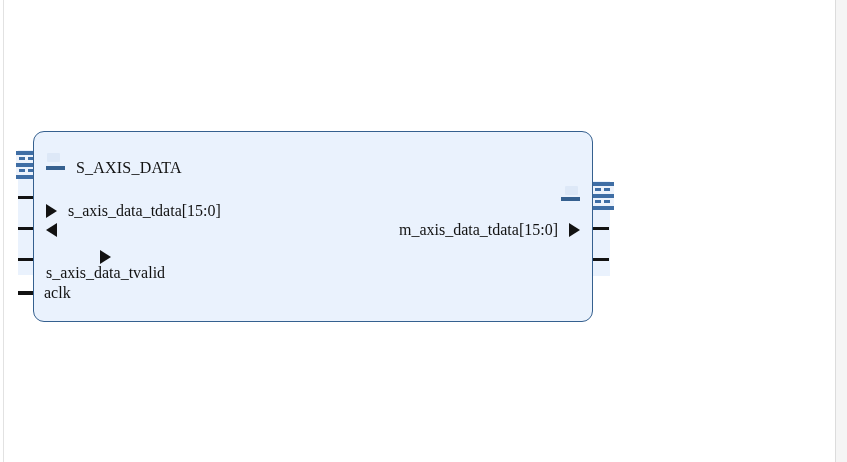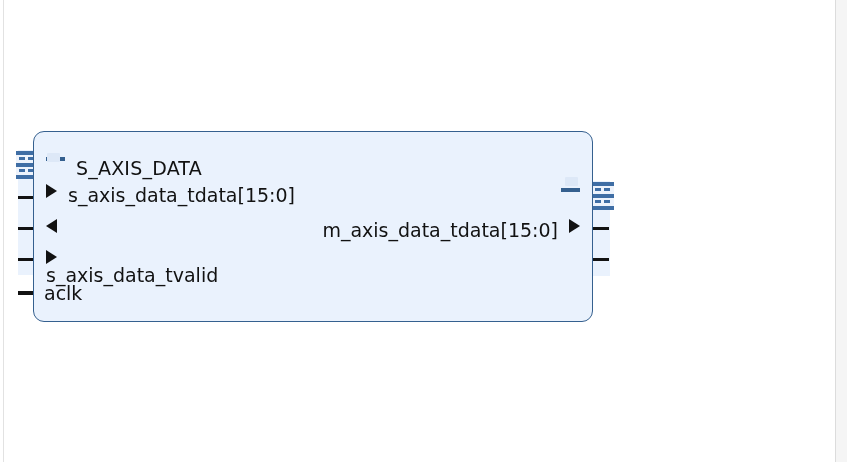--- a/index.html
+++ b/index.html
@@ -52,24 +52,26 @@
 
   
   .stub{position:absolute;height:3px;background:#121212;}
   .stub-l{left:18px;width:17px;}
   .stub-r{left:592px;width:17px;}
 
   
   .row{
     position:absolute;
     display:flex;
+    align-items:center;
     height:22px;
-    font-size:19px;
+    font-size:16px;
     color:#121212;
     white-space:nowrap;
+    font-family:Liberation Serif, serif;
   }
   .row.left{left:12px;}
   .row.right{right:12px;justify-content:flex-end;}
 
   .tri{
     width:0;height:0;
     border-top:7px solid transparent;
     border-bottom:7px solid transparent;
     flex:0 0 auto;
   }
@@ -135,21 +137,21 @@
 
   <div id="block">
 
     <div class="row left" style="top:25px;">
       <span class="iface-ghost" style="left:1px;top:-4px;"></span>
       <span class="iface-dash"></span>
       <span class="gap-l"></span>
       <span class="iface-label">S_AXIS_DATA</span>
     </div>
 
-    <div class="row left" style="top:52px;">
+    <div class="row left" style="top:68px;">
       <span class="tri tri-right"></span>
       <span class="gap-l"></span>
       <span class="pin-label">s_axis_data_tdata[15:0]</span>
     </div>
 
     <div class="row left" style="top:87px;">
       <span class="tri tri-left"></span>
       <span class="gap-l"></span>
     </div>
 

